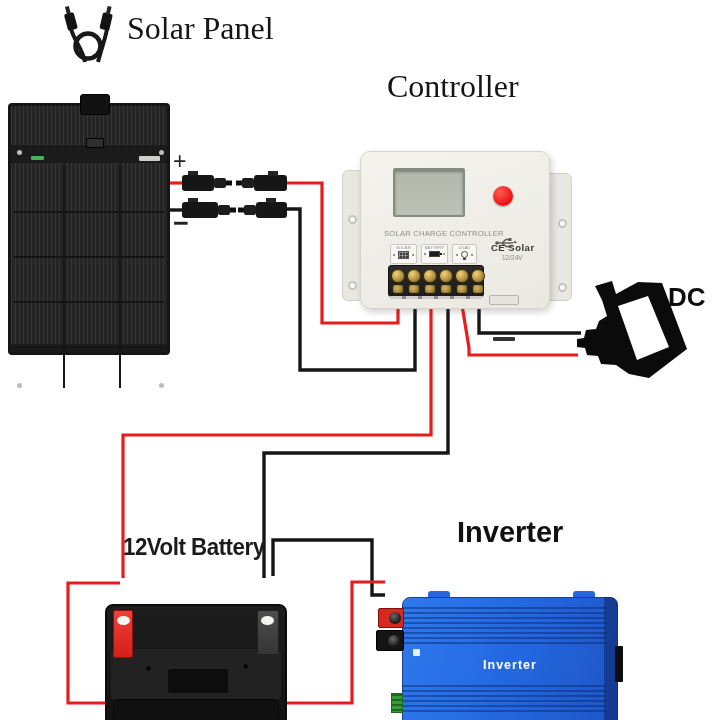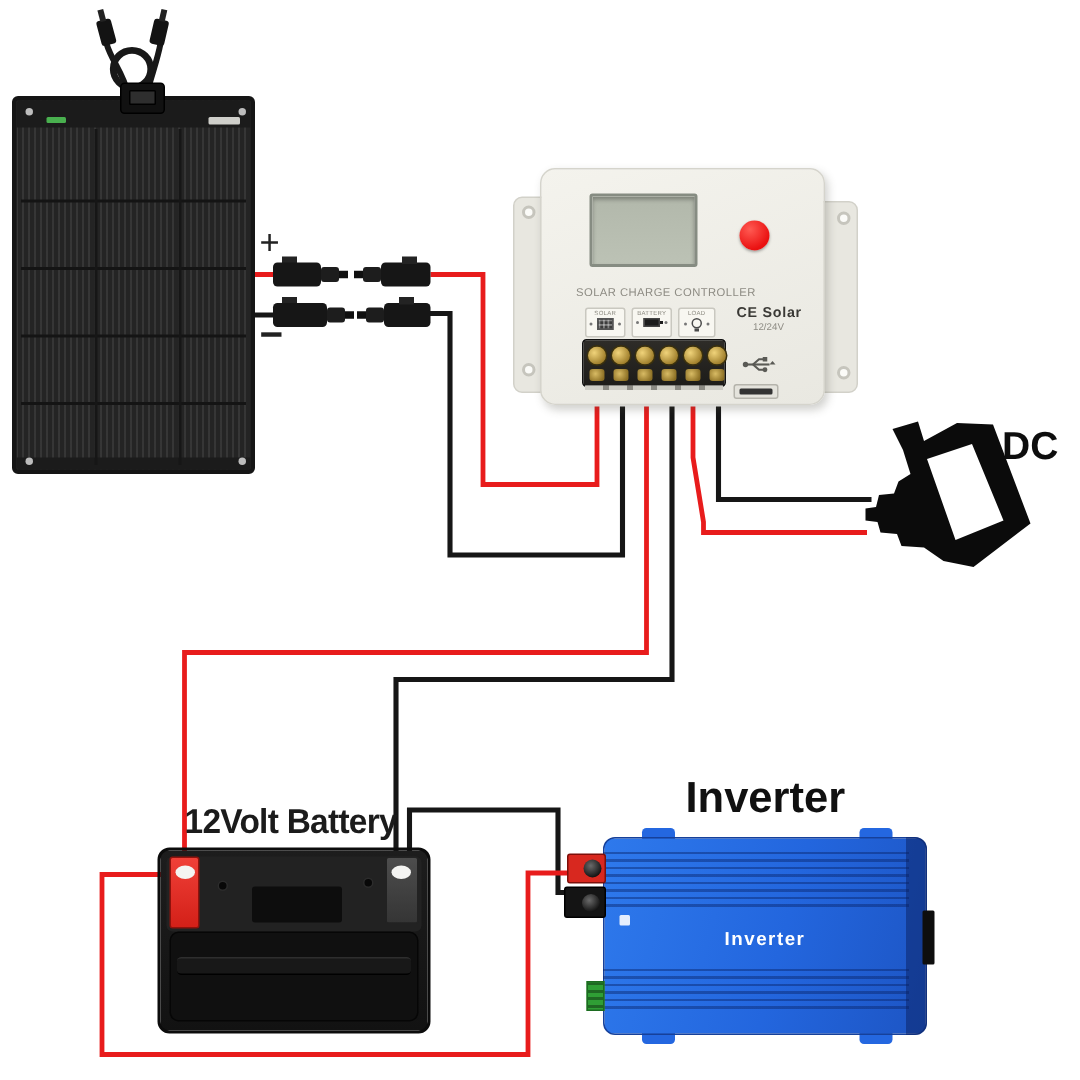--- a/index.html
+++ b/index.html
@@ -1,18 +1,18 @@
 <!DOCTYPE html>
 <html><head>
 <meta charset="utf-8">
 <style>
   html,body{margin:0;padding:0;background:#fff;}
   .canvas{position:relative;width:720px;height:720px;background:#ffffff;overflow:hidden;
           font-family:"Liberation Sans",sans-serif;}
-  .abs{position:absolute;}
+  .abs{position:absolute;margin-top:39px;}
   
   .title-serif{position:absolute;font-family:"Liberation Serif",serif;color:#151515;white-space:nowrap;}
   .lbl-solar{left:127px;top:10px;font-size:32px;}
   .lbl-controller{left:387px;top:68px;font-size:32px;}
   .lbl-dc{position:absolute;left:668px;top:282px;font-size:26px;font-weight:600;color:#0d0d0d;}
   .lbl-battery{position:absolute;left:123px;top:534px;font-size:23px;font-weight:700;color:#1b1b1b;
                letter-spacing:-0.5px;transform:scaleX(.97);transform-origin:left;}
   .lbl-inverter{position:absolute;left:457px;top:516px;font-size:29px;font-weight:700;color:#101010;}
   .lead-plus{position:absolute;left:173px;top:148px;font-size:23px;color:#222;}
   .lead-minus{position:absolute;left:173px;top:208px;font-size:27px;font-weight:600;color:#222;}
@@ -284,19 +284,21 @@
   <div class="abs inv-logo"></div>
   <div class="abs inv-label">Inverter</div>
   <div class="abs inv-green"></div>
   <div class="abs clamp-red">
     <div class="nut" style="left:10px;top:3px"></div>
   </div>
   <div class="abs clamp-blk">
     <div class="nut" style="left:11px;top:4px"></div>
   </div>
 
+  <div class="title-serif lbl-solar">Solar Panel</div>
+  <div class="title-serif lbl-controller">Controller</div>
   <div class="lbl-dc">DC</div>
   <div class="lbl-battery">12Volt Battery</div>
   <div class="lbl-inverter">Inverter</div>
   <div class="lead-plus">+</div>
   <div class="lead-minus">−</div>
 
 </div>
 
 </body></html>

